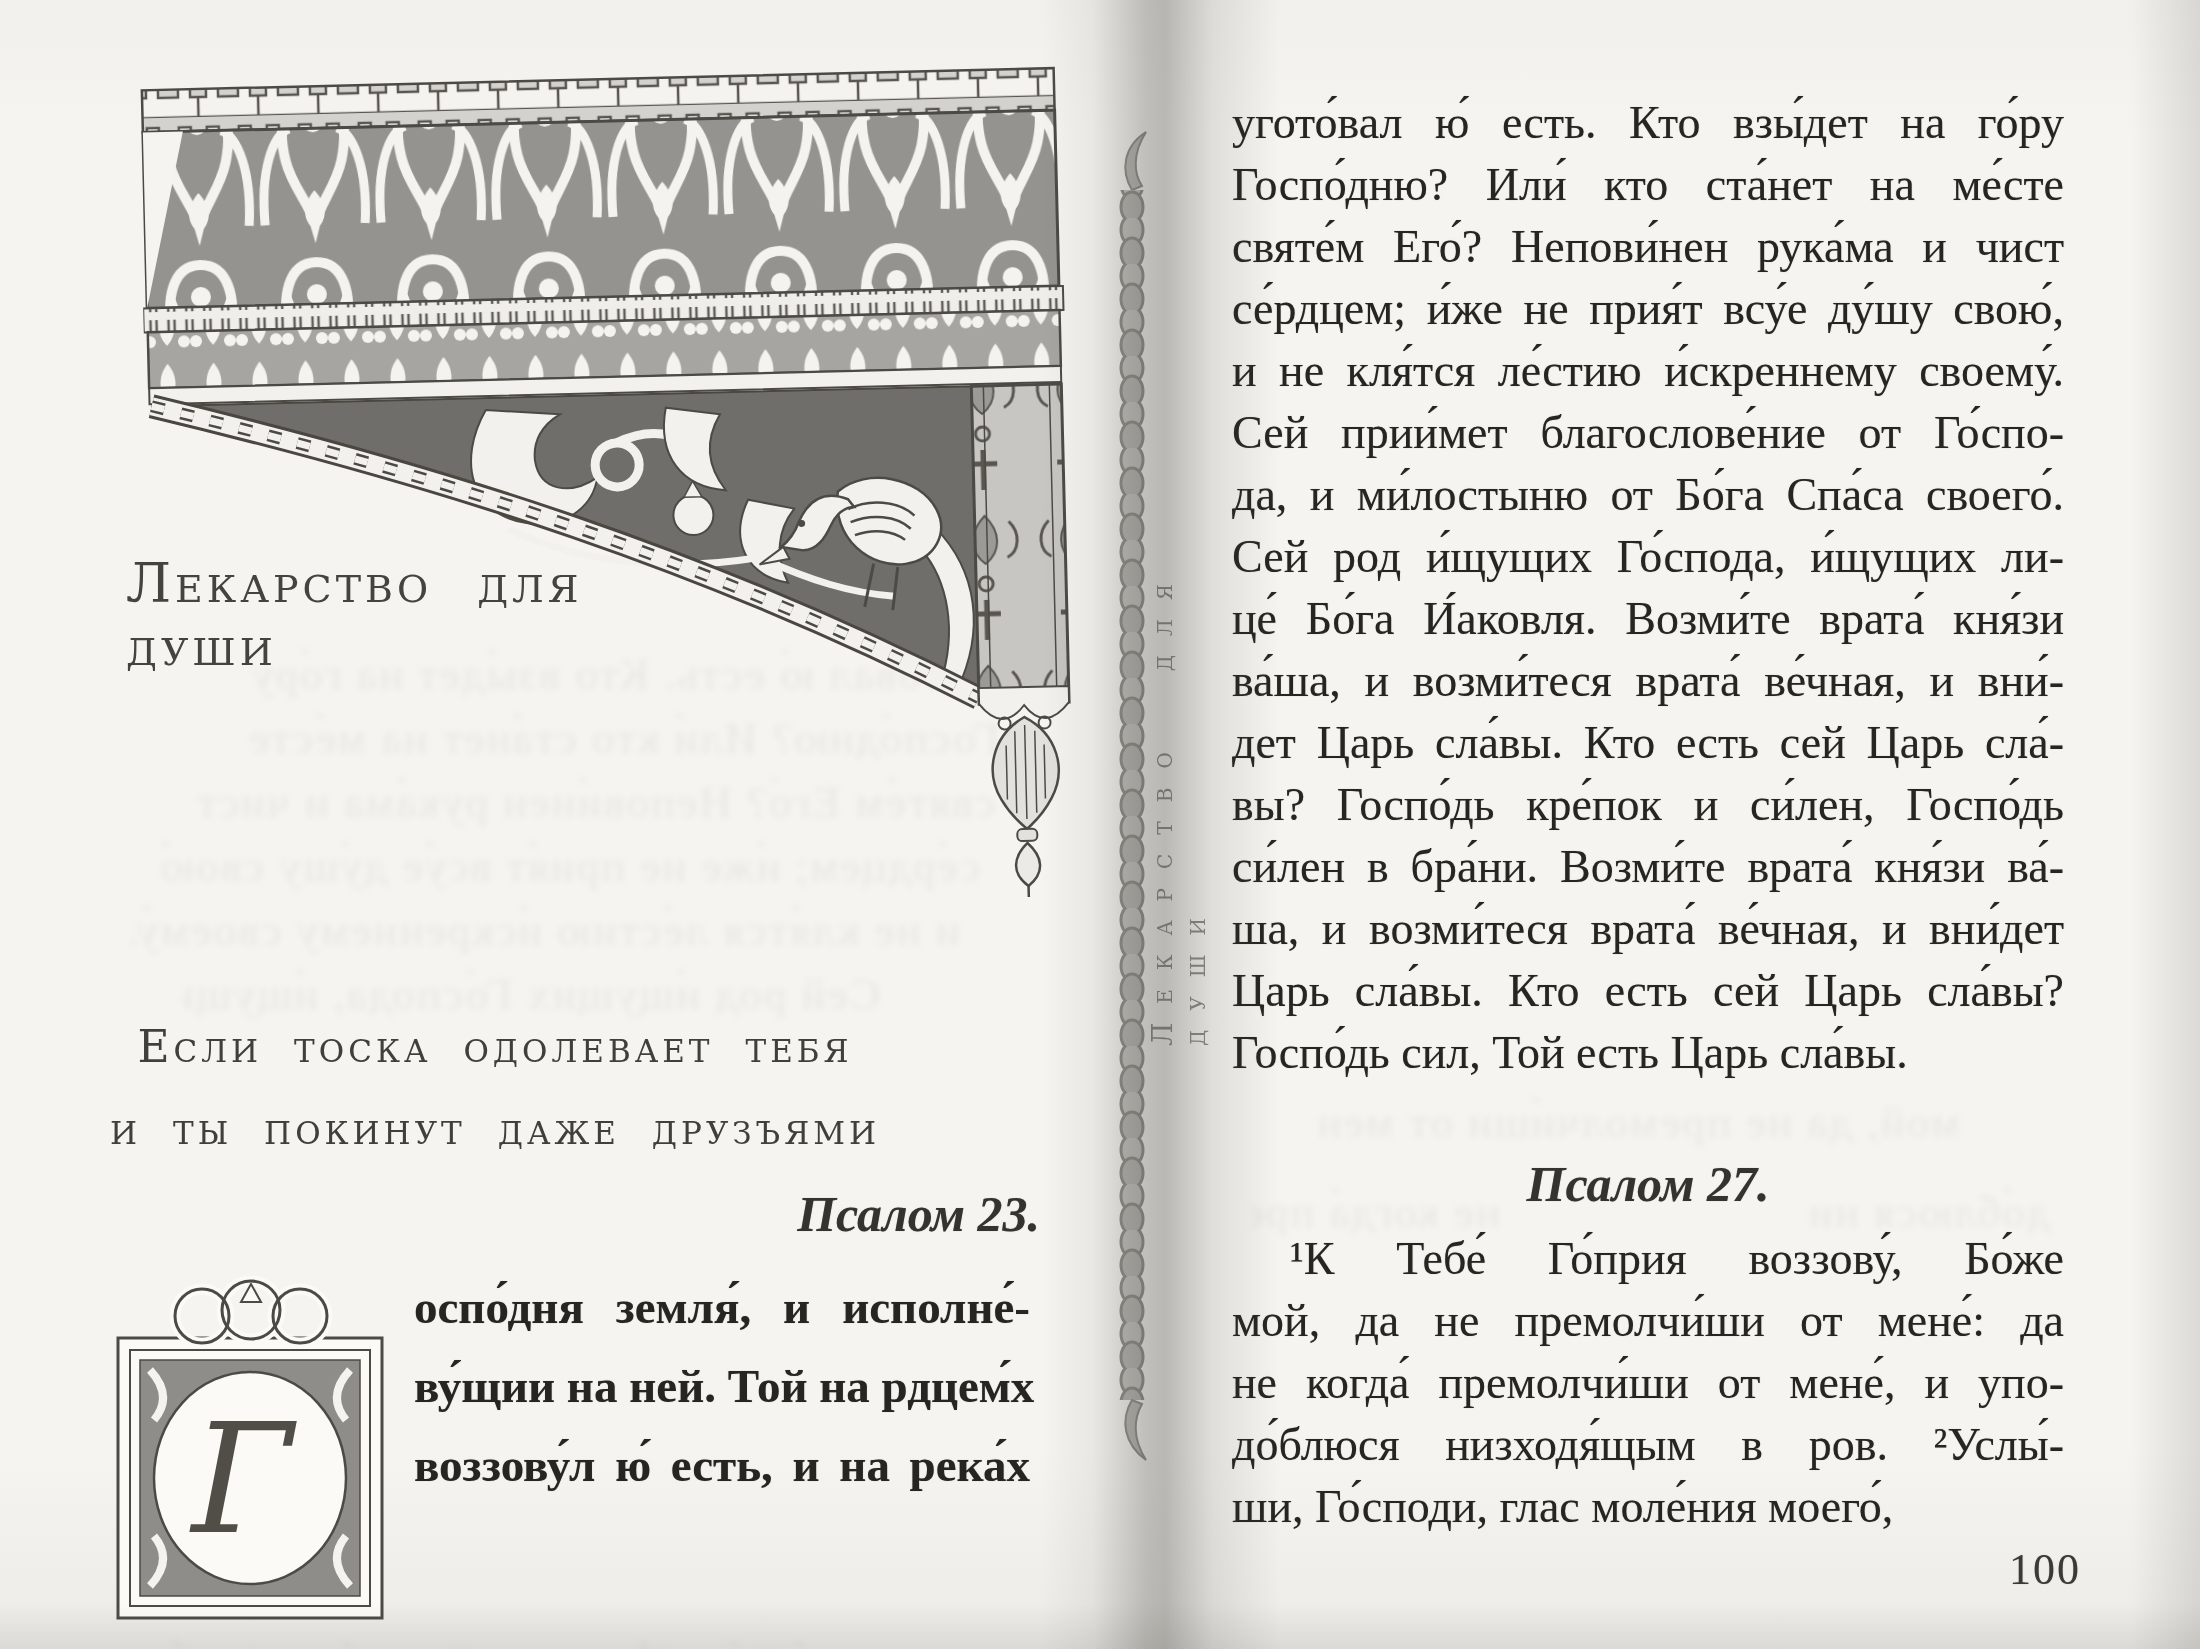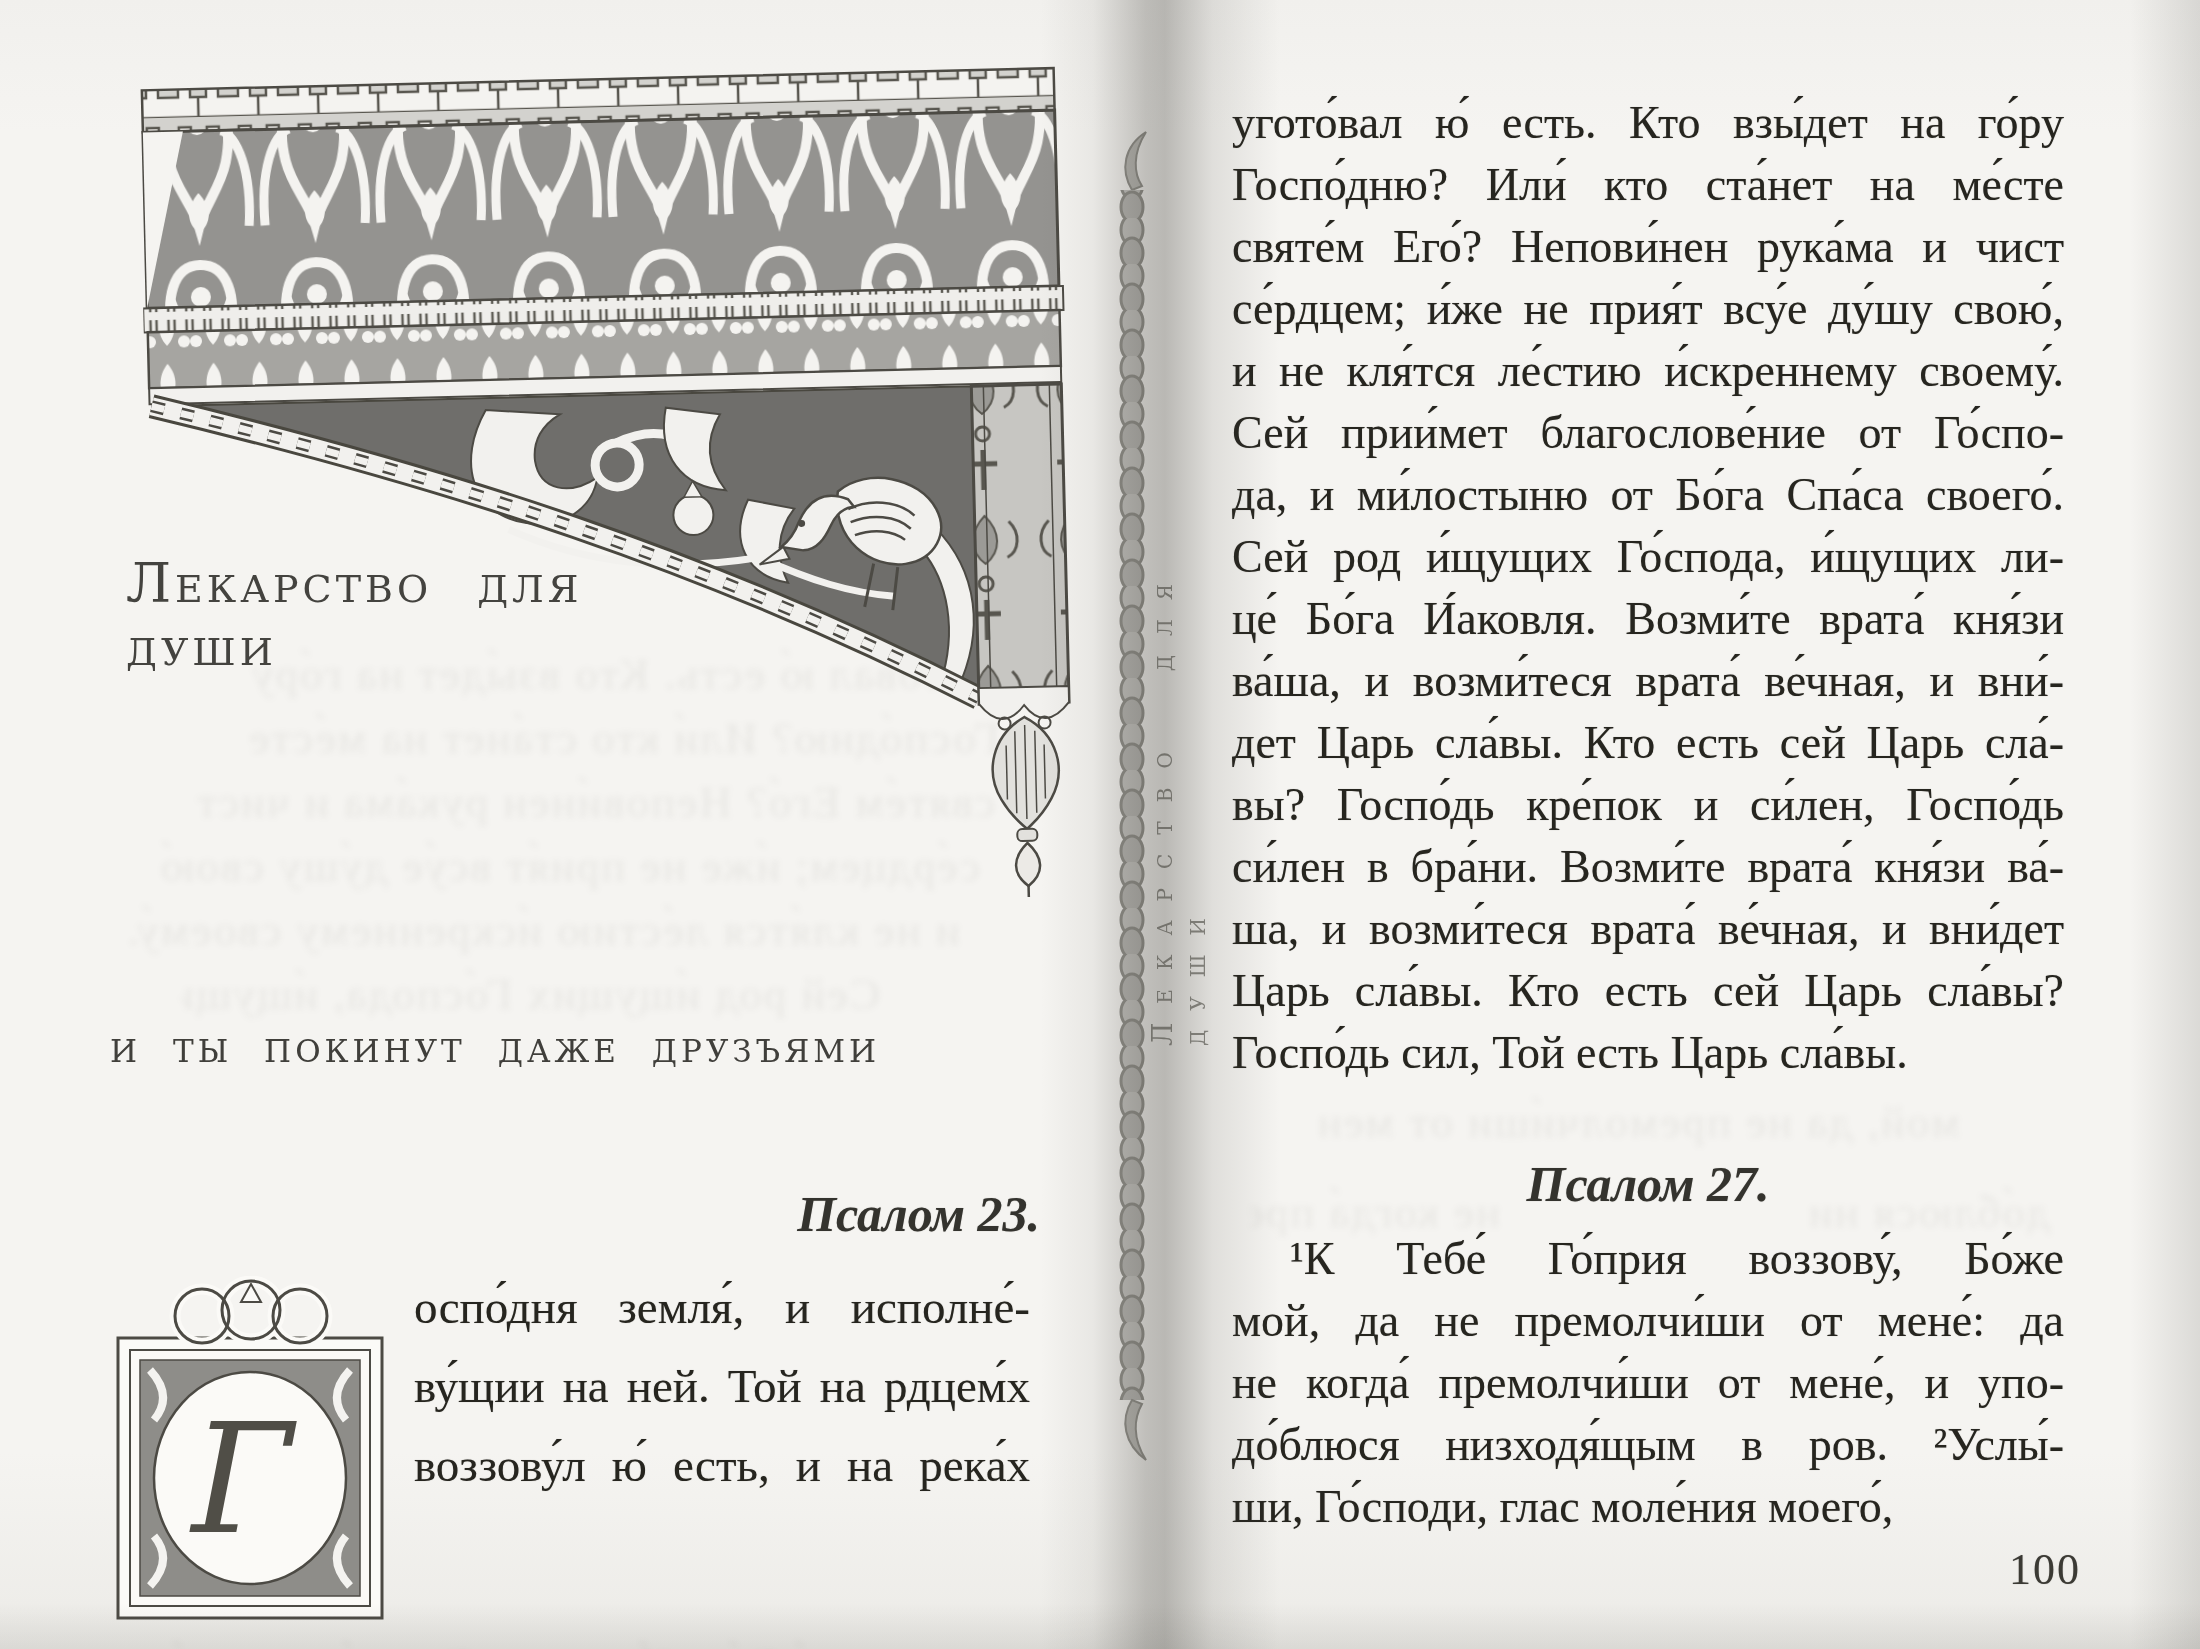--- a/index.html
+++ b/index.html
@@ -26,21 +26,21 @@
   .subtitle{position:absolute;left:100px;top:1006px;width:790px;z-index:5;text-align:center;
     font-family:"DejaVu Serif",serif;font-size:44px;color:#403f3b;font-variant:small-caps;
     letter-spacing:4px;word-spacing:14px;}
   .subtitle .sline{line-height:82px;}
   .heading{position:absolute;z-index:5;font-weight:bold;font-style:italic;text-align:center;color:#34332e;}
   .h23{left:110px;top:1186px;width:930px;font-size:50px;line-height:56px;text-align:right;}
   .h27{left:1232px;top:1156px;width:832px;font-size:50px;line-height:56px;}
   .cap-row{position:absolute;left:110px;top:1262px;width:940px;z-index:5;display:flex;align-items:flex-start;}
   .cap-svg{flex:0 0 282px;margin-top:14px;}
   .cap-lines{margin-left:22px;width:616px;padding-top:6px;font-size:47px;color:#26251f;}
-  .bline{line-height:79px;text-align:justify;text-align-last:justify;white-space:nowrap;}
+  .bline{line-height:79px;text-align:justify;text-align-last:justify;white-space:nowrap;font-weight:bold;}
   
   .col{position:absolute;z-index:5;font-size:46px;color:#26251f;}
   .p23{left:1232px;top:92px;width:832px;}
   .p27{left:1232px;top:1228px;width:832px;}
   .tline{line-height:62px;text-align:justify;text-align-last:justify;white-space:nowrap;}
   .tline.nj{text-align-last:left;}
   .tline.ind{text-indent:58px;}
   .pagenum{position:absolute;left:1990px;top:1544px;width:110px;z-index:5;
     font-size:44px;color:#3b3a34;text-align:center;letter-spacing:2px;}
   .vtext{position:absolute;left:1146px;top:366px;height:680px;z-index:6;
@@ -161,20 +161,21 @@
         <circle cx="891" cy="668" r="6" fill="none" stroke="#4c4a44" stroke-width="2"></circle>
         <rect x="861" y="774" width="20" height="12" rx="5" fill="#e2e1dd" stroke="#4c4a44" stroke-width="2"></rect>
         <path d="M871 788 C856 802 854 818 871 831 C888 818 886 802 871 788 Z" fill="#eceae6" stroke="#4c4a44" stroke-width="2.5"></path>
         <path d="M871 831 V842" stroke="#4c4a44" stroke-width="2.5"></path>
       </g>
     </svg>
 
     <div class="title">Лекарство для души</div>
 
     <div class="subtitle">
+        <div class="sline">Если тоска одолевает тебя</div>
         <div class="sline">и ты покинут даже друзъями</div>
       </div>
 
     <div class="heading h23">Псалом 23.</div>
 
     <div class="cap-row">
       <svg class="cap-svg" width="282" height="352" viewBox="0 0 282 352">
         <rect x="8" y="62" width="264" height="280" fill="#fbfaf7" stroke="#4c4a44" stroke-width="3"></rect>
         <rect x="20" y="74" width="240" height="256" fill="none" stroke="#4c4a44" stroke-width="2"></rect>
         <rect x="30" y="84" width="220" height="236" fill="#8e8d89" stroke="#4c4a44" stroke-width="1.5"></rect>

